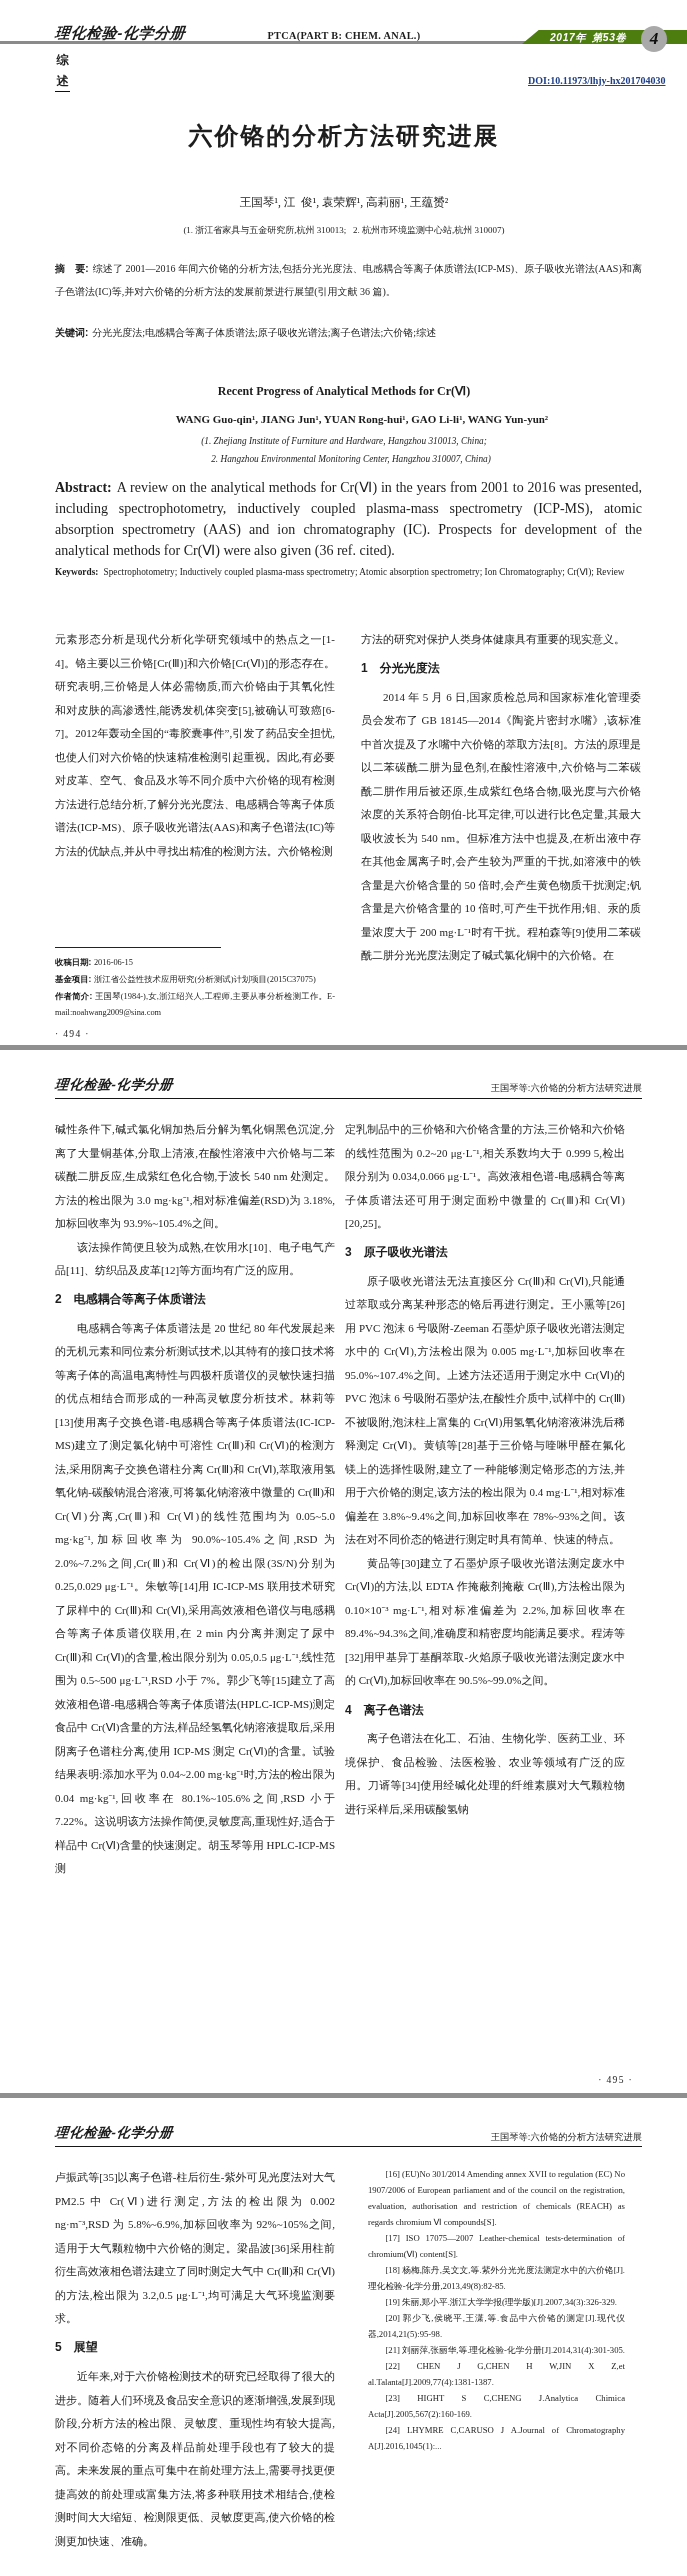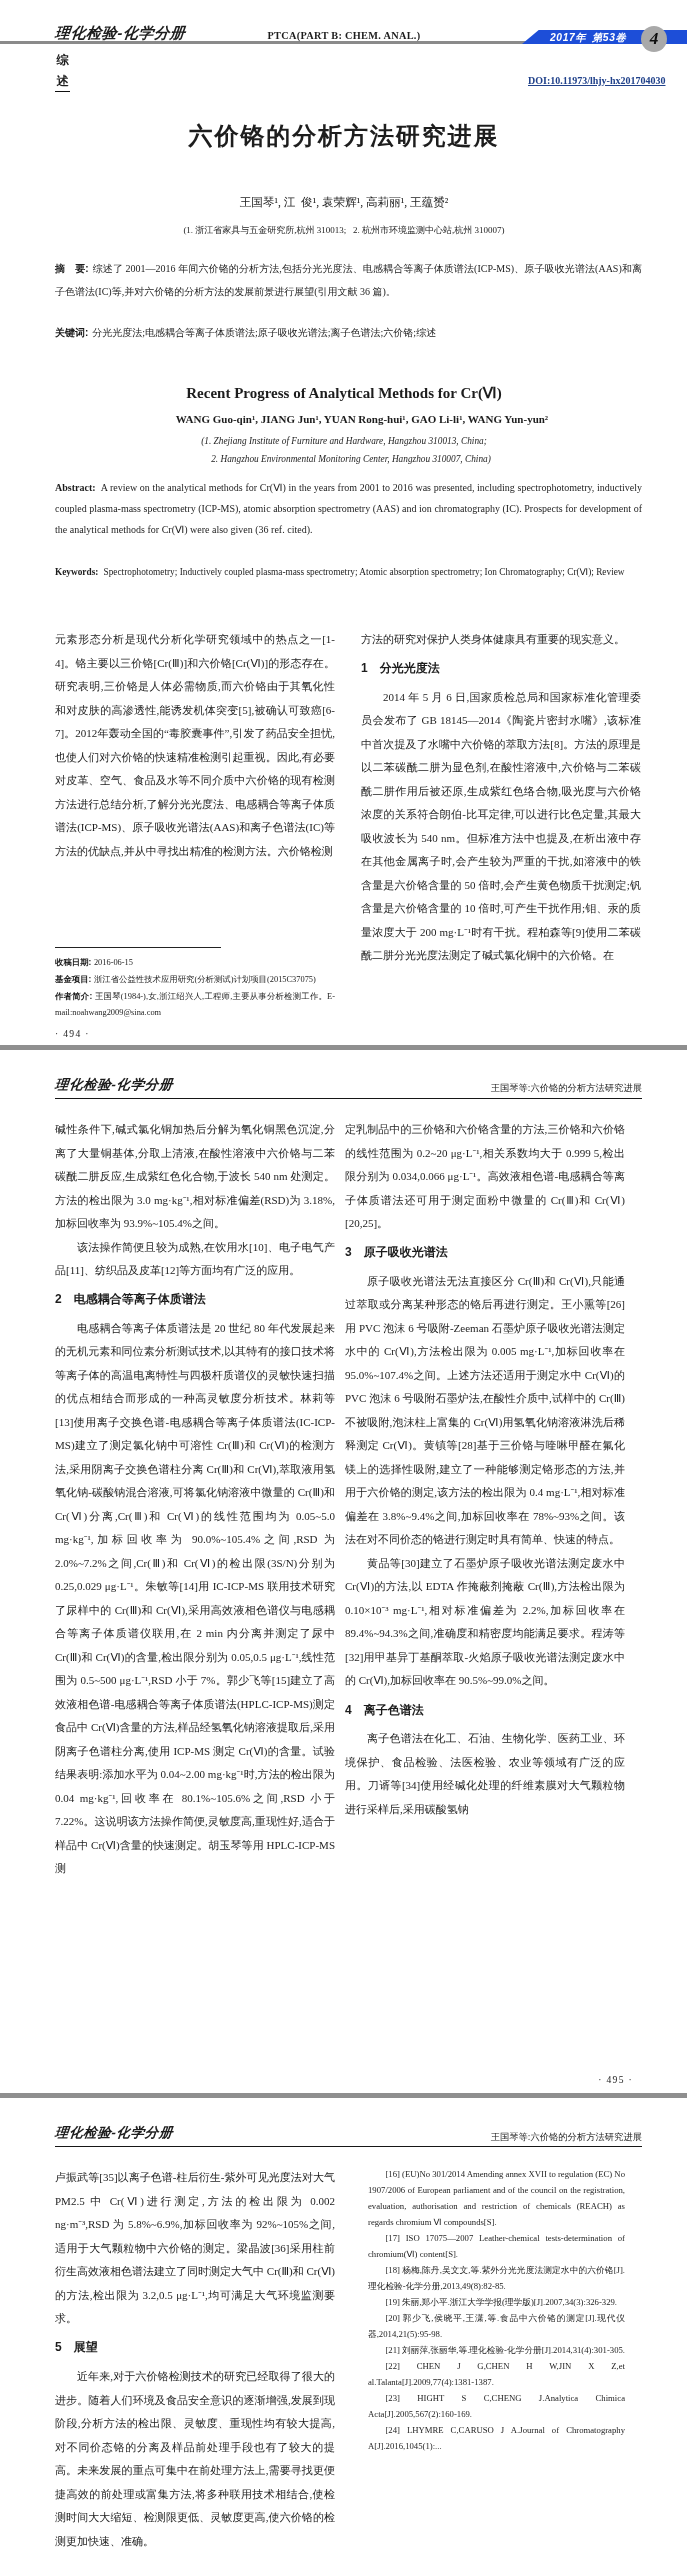--- a/index.html
+++ b/index.html
@@ -8,46 +8,46 @@
   #p1{height:1045px;}
   #p2{height:1043px;}
   #p3{height:477px;}
   .sep{height:5.1px;background:#8f8f8f;}
 
   
   .hrule{position:absolute;left:0;right:0;top:41px;height:2.6px;background:#8a8a8a;}
   .logo1{position:absolute;left:55px;top:24.4px;font-family:"Liberation Sans",sans-serif;
          font-style:italic;font-weight:700;font-size:15px;letter-spacing:0.6px;transform:skewX(-6deg);}
   .ptca{position:absolute;left:0;right:0;top:30px;text-align:center;font-weight:700;font-size:10.3px;letter-spacing:0.3px;}
-  .band{position:absolute;right:0;top:30px;width:166px;height:14px;background:#1d4ed8;
+  .band{position:absolute;right:0;top:30px;width:166px;height:14px;background:#4d7c0f;
         clip-path:polygon(16.7px 0,100% 0,100% 100%,0 100%);}
   .band span{display:block;padding:0.6px 0 0 28px;font-family:"Liberation Sans",sans-serif;
         font-style:italic;font-weight:700;font-size:10.3px;color:#fff;letter-spacing:0.6px;}
   .issue-circle{position:absolute;right:21px;top:26px;width:26px;height:26px;border-radius:50%;
         background:#a9a9a9;text-align:center;line-height:26px;font-style:italic;font-weight:700;font-size:17.3px;color:#0e0e0e;}
   .doi{position:absolute;right:22.5px;top:75px;font-weight:700;font-size:10px;color:#20418a;text-decoration:underline;}
   .colmark{position:absolute;left:55px;top:50px;width:15.4px;font-weight:700;font-size:12.2px;line-height:20.6px;
         text-align:center;word-break:break-all;border-bottom:1.9px solid #111;padding-bottom:0;}
 
   
   .title{position:absolute;left:0;right:0;top:120px;margin:0;text-align:center;
         font-family:"Liberation Sans",sans-serif;font-weight:700;font-size:24px;letter-spacing:1.9px;}
   .authors{position:absolute;left:0;right:0;top:195px;text-align:center;font-size:11.6px;}
   .affil{position:absolute;left:0;right:0;top:224px;text-align:center;font-size:9px;}
   .zhabs{position:absolute;left:55px;right:46px;top:258px;font-size:10px;line-height:22.5px;text-align:justify;}
   .lab{font-family:"Liberation Sans",sans-serif;font-weight:700;margin-right:3.9px;}
   .zhkw{position:absolute;left:55px;right:46px;top:326px;font-size:10px;}
   .zhclc{position:absolute;left:55px;right:46px;top:349px;font-size:10px;}
   .grp{margin-right:27px;}
   .blue{color:#20418a;}
-  .entitle{position:absolute;left:0;right:0;top:384px;text-align:center;font-weight:700;font-size:15px;}
+  .entitle{position:absolute;left:0;right:0;top:384px;text-align:center;font-weight:700;font-size:12px;}
   .enauthors{position:absolute;left:0;right:0;top:413px;text-align:center;font-weight:700;font-size:11px;padding-left:36px;}
   .enaff{position:absolute;left:0;right:0;top:436px;text-align:center;font-style:italic;font-size:9.3px;}
   .enaff2{position:absolute;left:0;right:0;top:454px;text-align:center;font-style:italic;font-size:9.3px;padding-left:14px;}
-  .enabs{position:absolute;left:55px;right:46px;top:477px;font-size:10px;line-height:21px;text-align:justify;}
+  .enabs{position:absolute;left:55px;right:46px;top:477px;font-size:14px;line-height:21px;text-align:justify;}
   .elab{font-weight:700;margin-right:5.1px;}
   .enkw{position:absolute;left:55px;right:46px;top:562px;font-size:9.3px;line-height:21px;text-align:justify;}
 
   
   .cols{position:absolute;left:55px;right:46px;top:617px;bottom:0;display:flex;gap:26px;margin-top:11px;}
   .col{width:280px;position:relative;overflow:hidden;font-size:11px;line-height:23.5px;text-align:justify;}
   .col p{margin:0;text-indent:2em;}
   .col p.noind{text-indent:0;}
   .sect{margin:5.8px 0 5.1px;font-family:"Liberation Sans",sans-serif;font-weight:700;font-size:12px;text-indent:0;}
 

